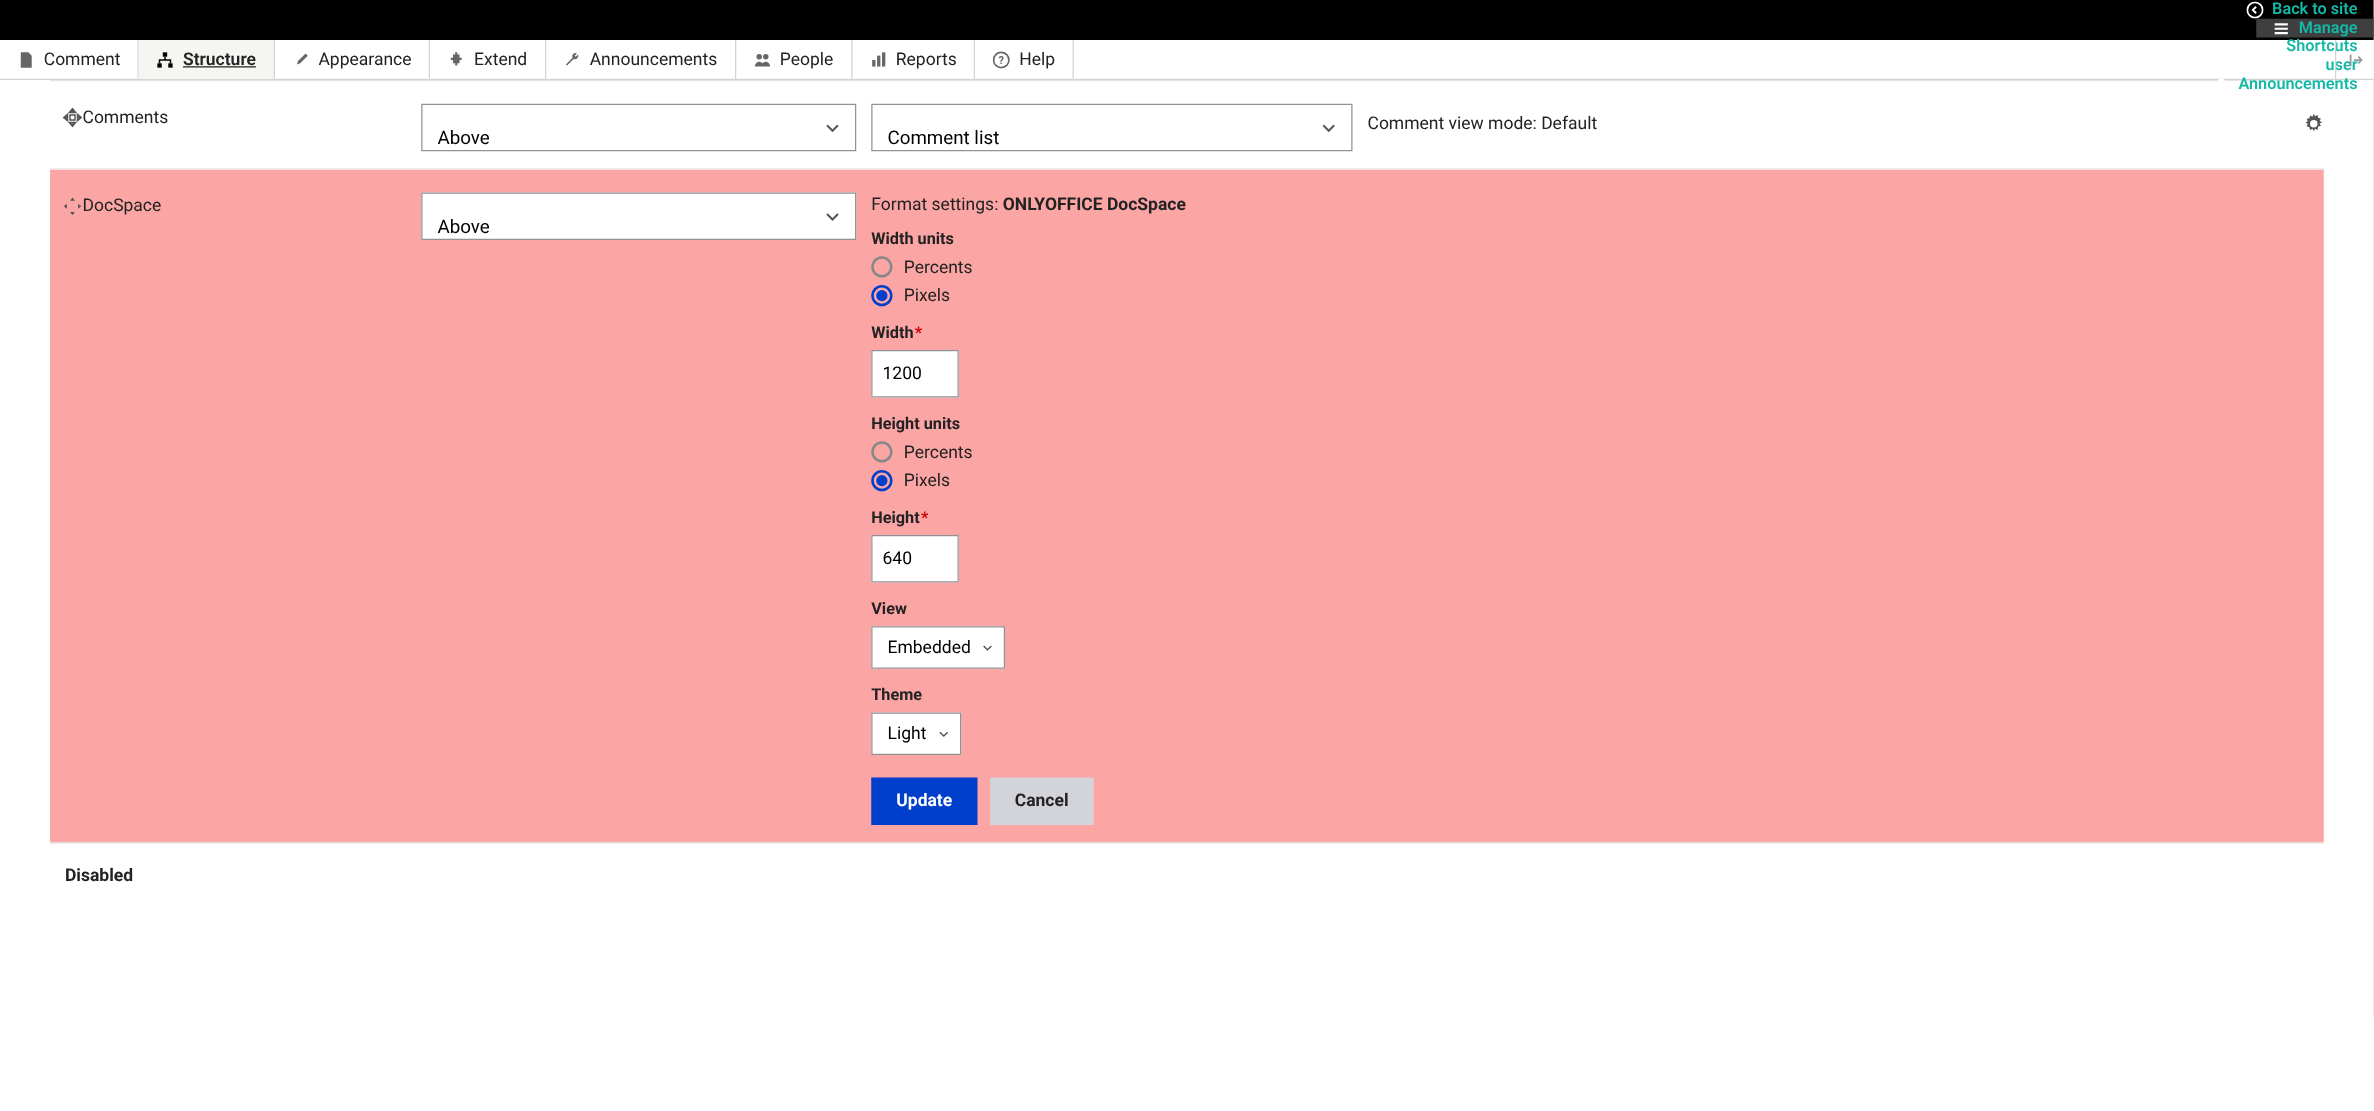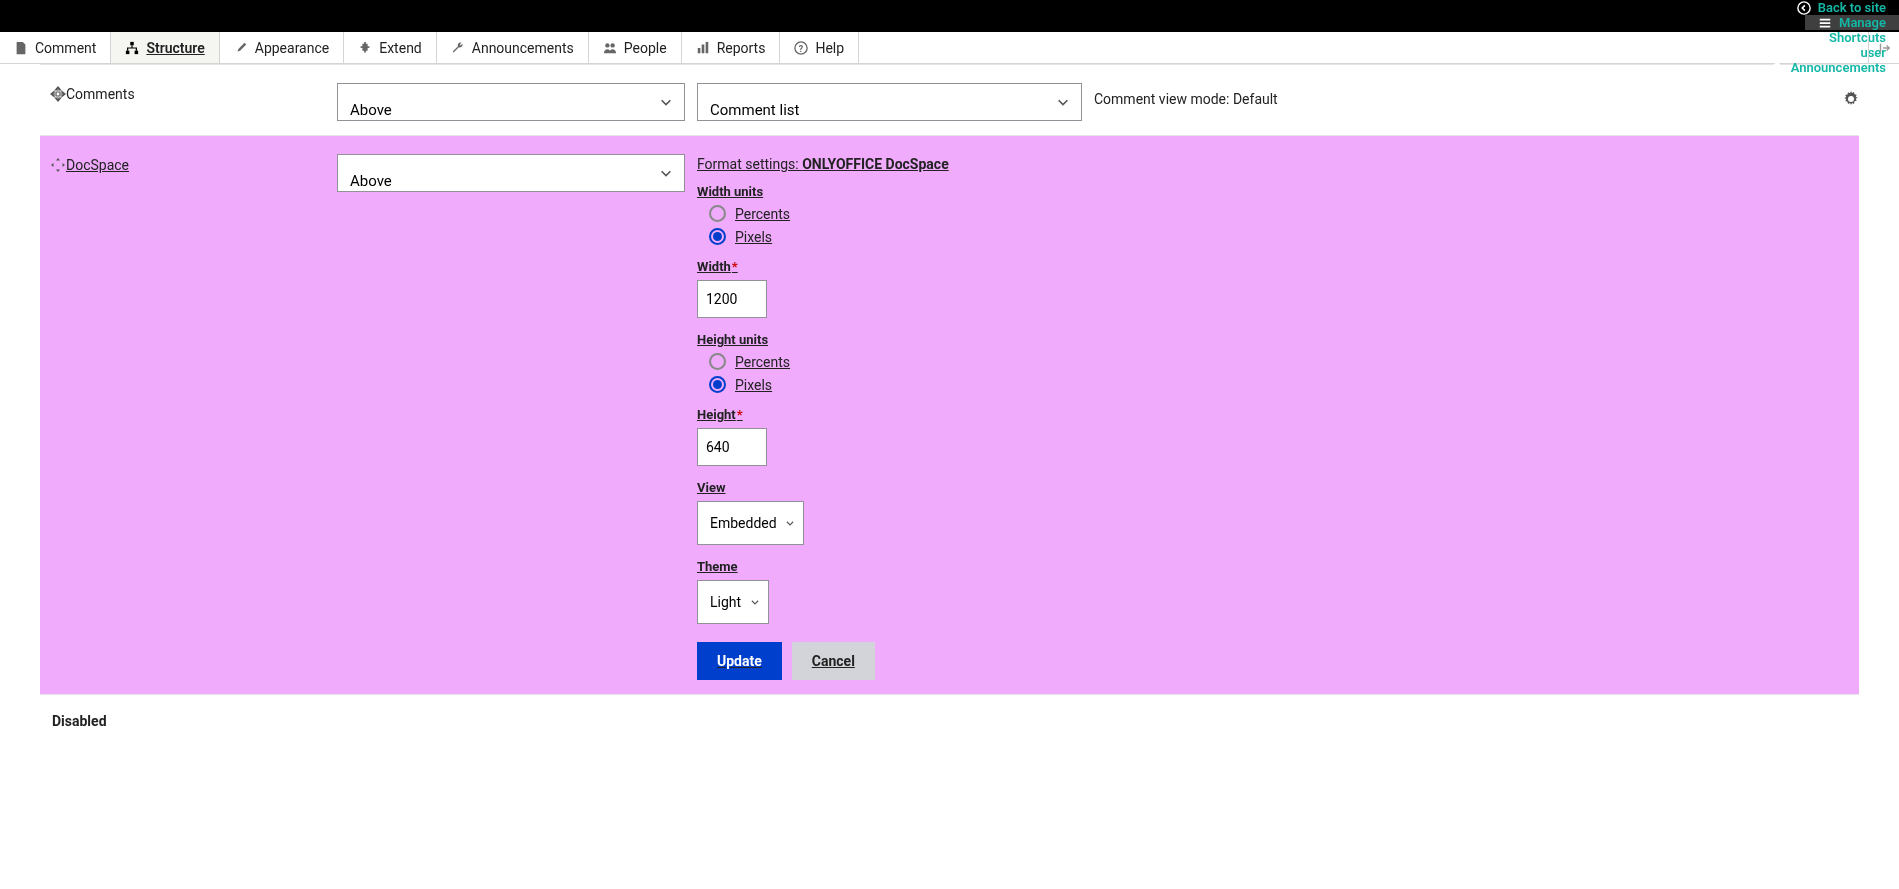--- a/index.html
+++ b/index.html
@@ -19,51 +19,51 @@
 .admin-item.active .admin-label { text-decoration: underline; font-weight: 600; }
 .admin-icon { width: 14px; height: 14px; fill: #666; }
 .admin-item.active .admin-icon { fill: #000; }
 .admin-menu-right { margin-left: auto; display: flex; align-items: center; padding: 0 8px; border-left: 1px solid #d4d4d4; }
 
 
 .content { padding: 0 40px; }
 
 
 .field-row { display: grid; grid-template-columns: 275px 348px 385px 1fr 40px; gap: 12px; align-items: start; padding: 18px 0 14px 10px; border-top: 1px solid #e5e5e5; }
-.field-row.active-row { background: #f0abfc; text-decoration: underline; }
+.field-row.active-row { background: #fca5a5; }
 .field-label-cell { display: flex; align-items: center; padding-top: 3px; }
 .drag-icon { width: 16px; height: 16px; fill: #555; cursor: move; }
 
 
 .select-wrap { position: relative; background: #fff; }
 .select { width: 100%; height: 38px; border: 1px solid #919297; padding: 16px 34px 0 12px; font-size: 15px; appearance: none; background: #fff; cursor: pointer; }
 .select-chevron { position: absolute; right: 12px; top: 50%; transform: translateY(-50%); width: 14px; height: 14px; pointer-events: none; fill: #555; }
 
 
 .view-mode-text { padding-top: 8px; font-size: 14px; color: #222; }
 .gear-cell { padding-top: 8px; text-align: right; }
 .gear-icon { width: 16px; height: 16px; fill: #545454; cursor: pointer; display: inline-block; }
 
 
 .format-panel { font-size: 14px; }
 .format-header { padding-top: 2px; margin-bottom: 12px; }
 .format-header strong { font-weight: 700; }
 .form-group-label { font-weight: 700; font-size: 13px; margin-bottom: 6px; display: block; }
 .radio-group { margin-bottom: 14px; }
-.radio-item { display: flex; align-items: center; gap: 9px; margin: 6px 12px; }
+.radio-item { display: flex; align-items: center; gap: 9px; margin: 6px 0; }
 .radio { appearance: none; width: 17px; height: 17px; border: 2px solid #888; border-radius: 50%; position: relative; cursor: pointer; }
 .radio:checked { border-color: #003ecc; }
 .radio:checked::after { content: ''; position: absolute; top: 2px; left: 2px; width: 9px; height: 9px; border-radius: 50%; background: #003ecc; }
 
 .field-block { margin-bottom: 14px; }
 .num-input { width: 70px; height: 38px; border: 1px solid #919297; padding: 15px 8px; font-size: 14px; }
 .required-star { color: #c00; margin-left: 1px; }
 
 .small-select-wrap { position: relative; display: inline-block; }
-.small-select { height: 44px; border: 1px solid #919297; padding: 0 26px 0 12px; font-size: 14px; appearance: none; background: #fff; cursor: pointer; }
+.small-select { height: 34px; border: 1px solid #919297; padding: 0 26px 0 12px; font-size: 14px; appearance: none; background: #fff; cursor: pointer; }
 .small-chevron { position: absolute; right: 9px; top: 50%; transform: translateY(-50%); width: 10px; height: 10px; pointer-events: none; fill: #555; }
 
 .button-row { display: flex; gap: 10px; margin-top: 18px; }
 .btn { border: none; height: 38px; padding: 0 20px; font-size: 14px; font-weight: 700; cursor: pointer; }
 .btn-primary { background: #003ecc; color: #fff; }
 .btn-secondary { background: #d3d4d9; color: #222; }
 
 .disabled-section { padding: 18px 0 40px 12px; font-weight: 700; font-size: 14px; border-top: 1px solid #e5e5e5; }
 </style>
 </head>

